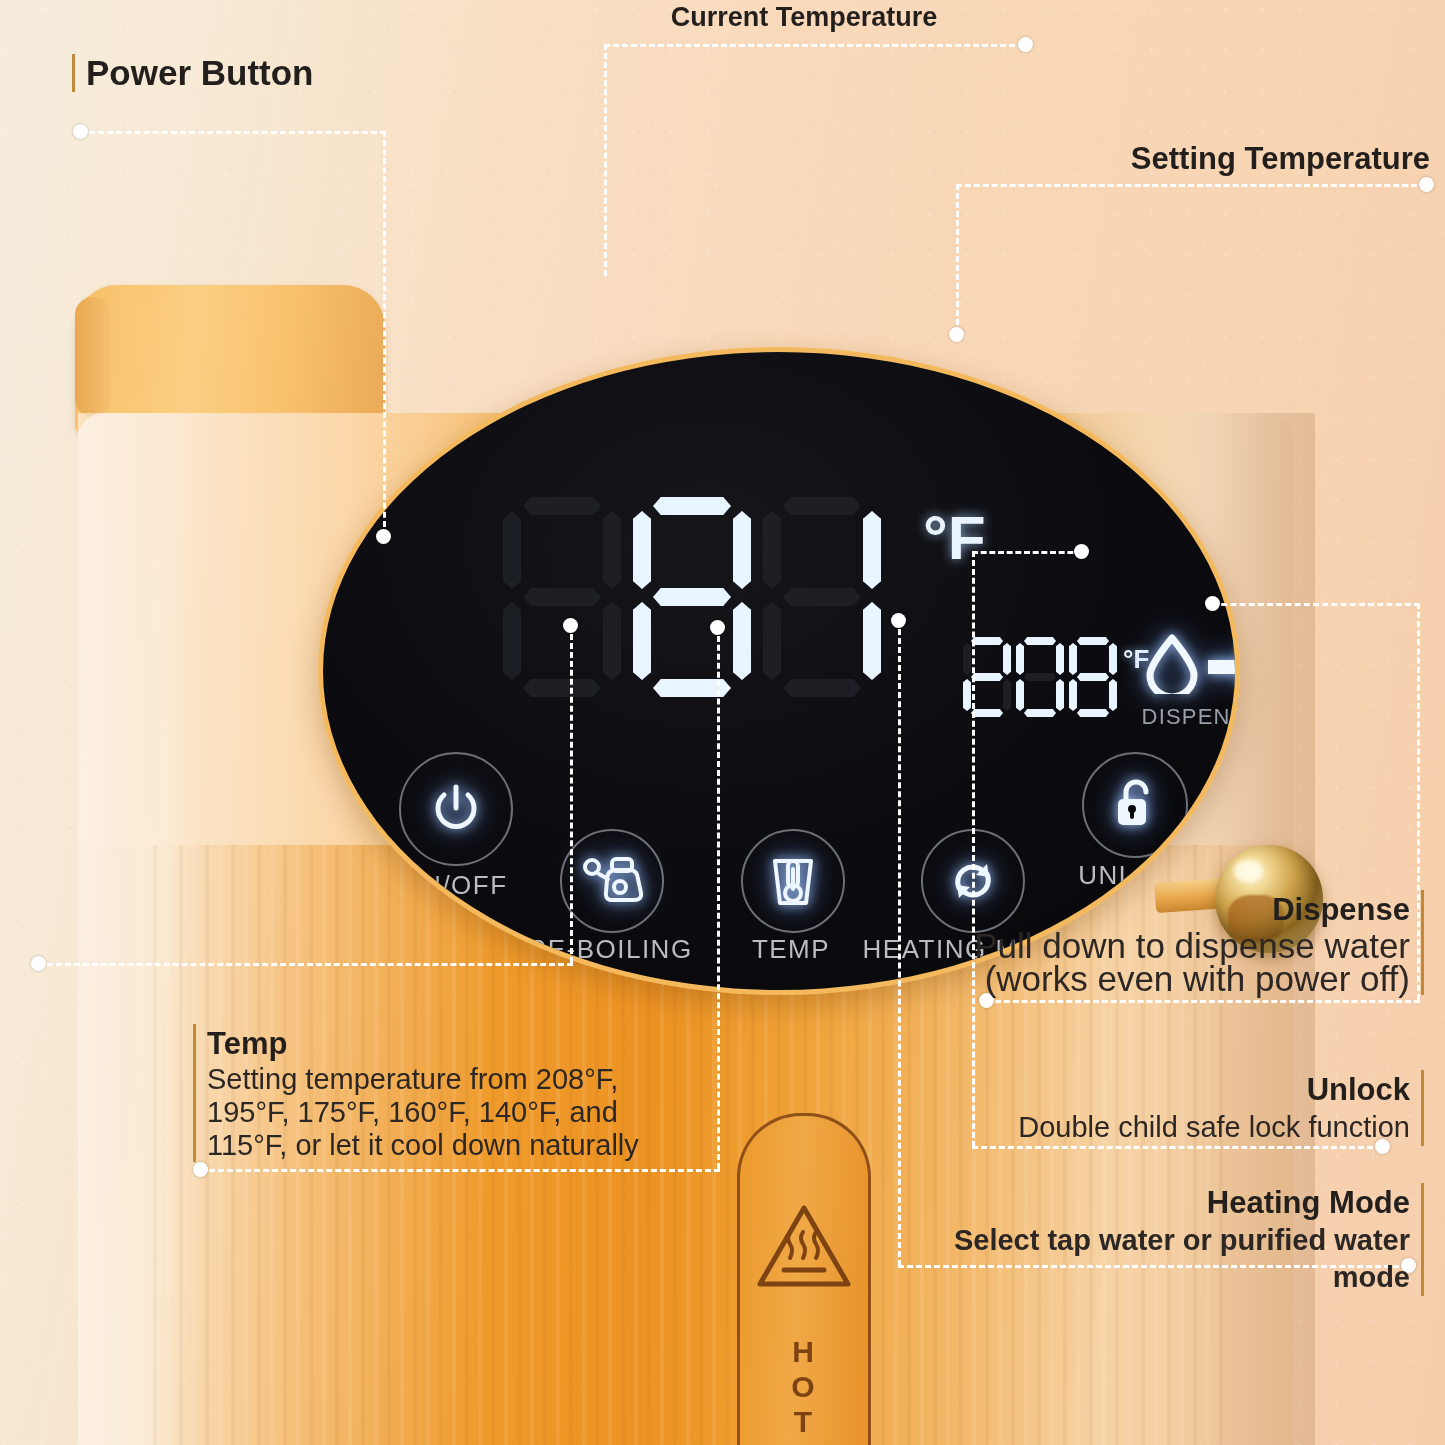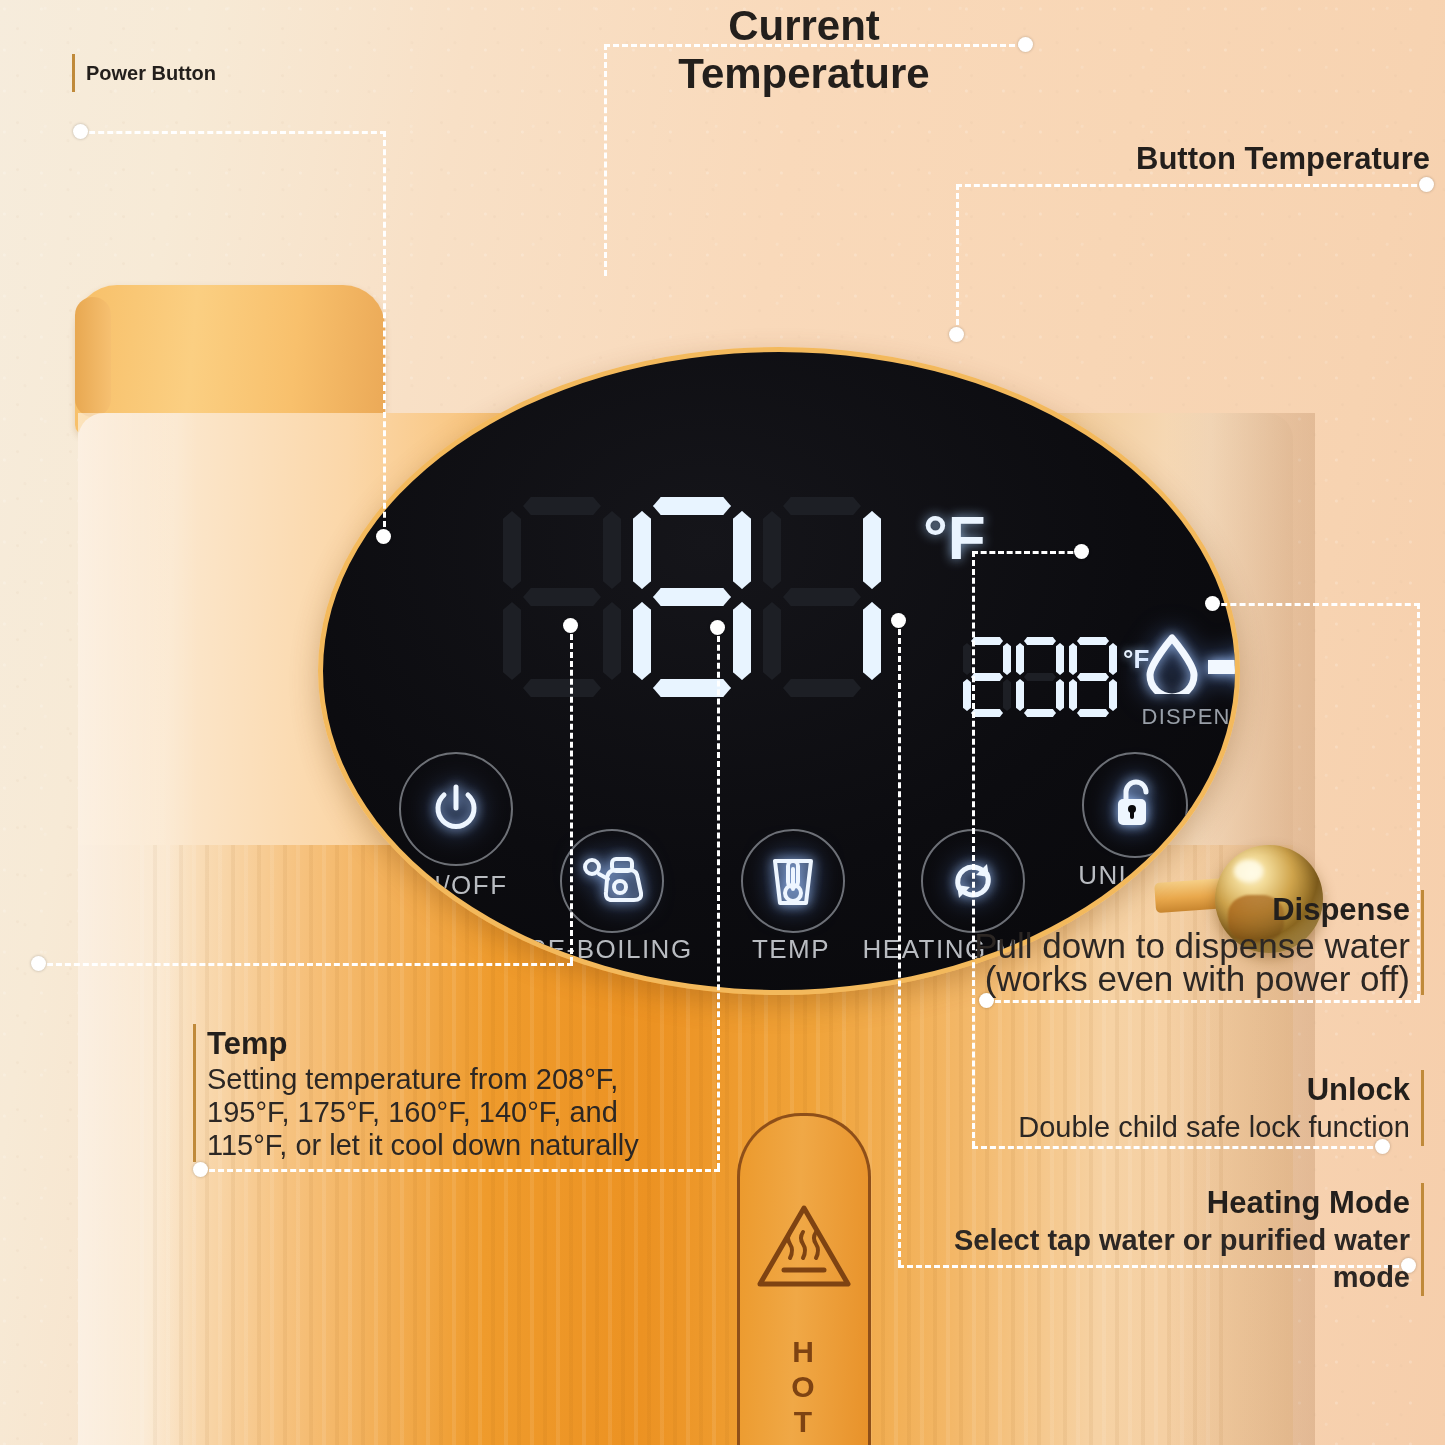--- a/index.html
+++ b/index.html
@@ -350,29 +350,29 @@
   <div class="dash-h" style="left:972px;top:1146px;width:410px;"></div>
   <div class="dot" style="left:1074px;top:544px;"></div>
   <div class="dot" style="left:1375px;top:1139px;"></div>
 
   <div class="dash-v" style="left:898px;top:620px;height:646px;"></div>
   <div class="dash-h" style="left:898px;top:1265px;width:510px;"></div>
   <div class="dot" style="left:891px;top:613px;"></div>
   <div class="dot" style="left:1401px;top:1258px;"></div>
 
   <div class="callout" style="left:604px;top:2px;width:400px;text-align:center;">
-    <div class="co-title" style="font-size:42px;">Current Temperature</div>
+    <div class="co-title" style="font-size:27px;">Current Temperature</div>
   </div>
 
   <div class="callout bar-l" style="left:72px;top:54px;width:360px;">
-    <div class="co-title" style="font-size:20px;line-height:38px;">Power Button</div>
+    <div class="co-title" style="font-size:35px;line-height:38px;">Power Button</div>
   </div>
 
   <div class="callout" style="left:1030px;top:141px;width:400px;text-align:right;">
-    <div class="co-title" style="font-size:31px;">Button Temperature</div>
+    <div class="co-title" style="font-size:31px;">Setting Temperature</div>
   </div>
 
   <div class="callout bar-l" style="left:31px;top:906px;width:560px;">
   </div>
 
   <div class="callout bar-l" style="left:193px;top:1024px;width:520px;">
     <div class="co-title" style="font-size:31px;line-height:39px;">Temp</div>
     <div class="co-sub" style="font-size:29px;line-height:33px;">
       <div>Setting temperature from 208°F,</div>
       <div>195°F, 175°F, 160°F, 140°F, and</div>

